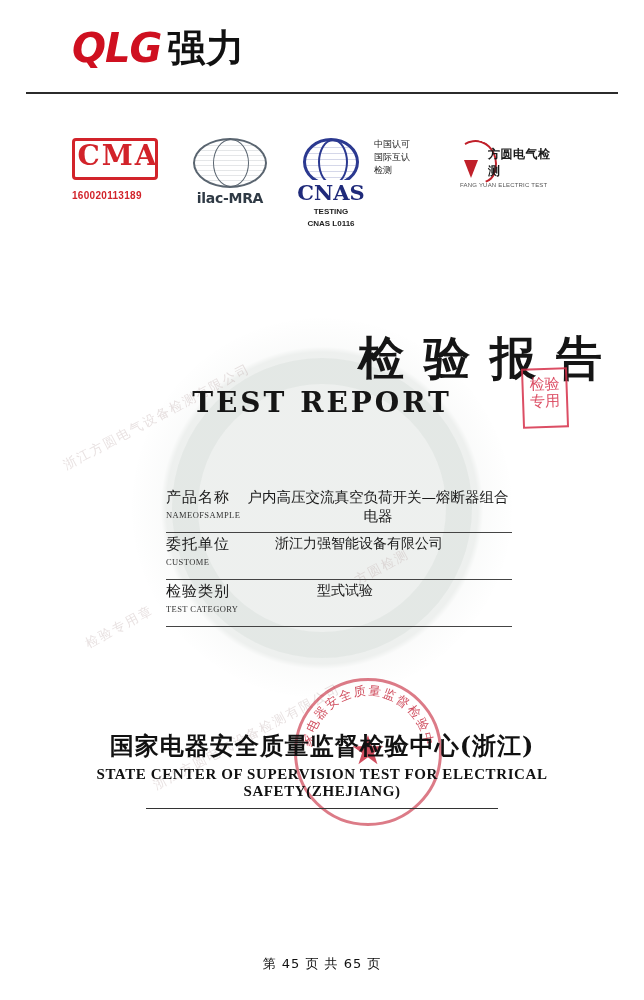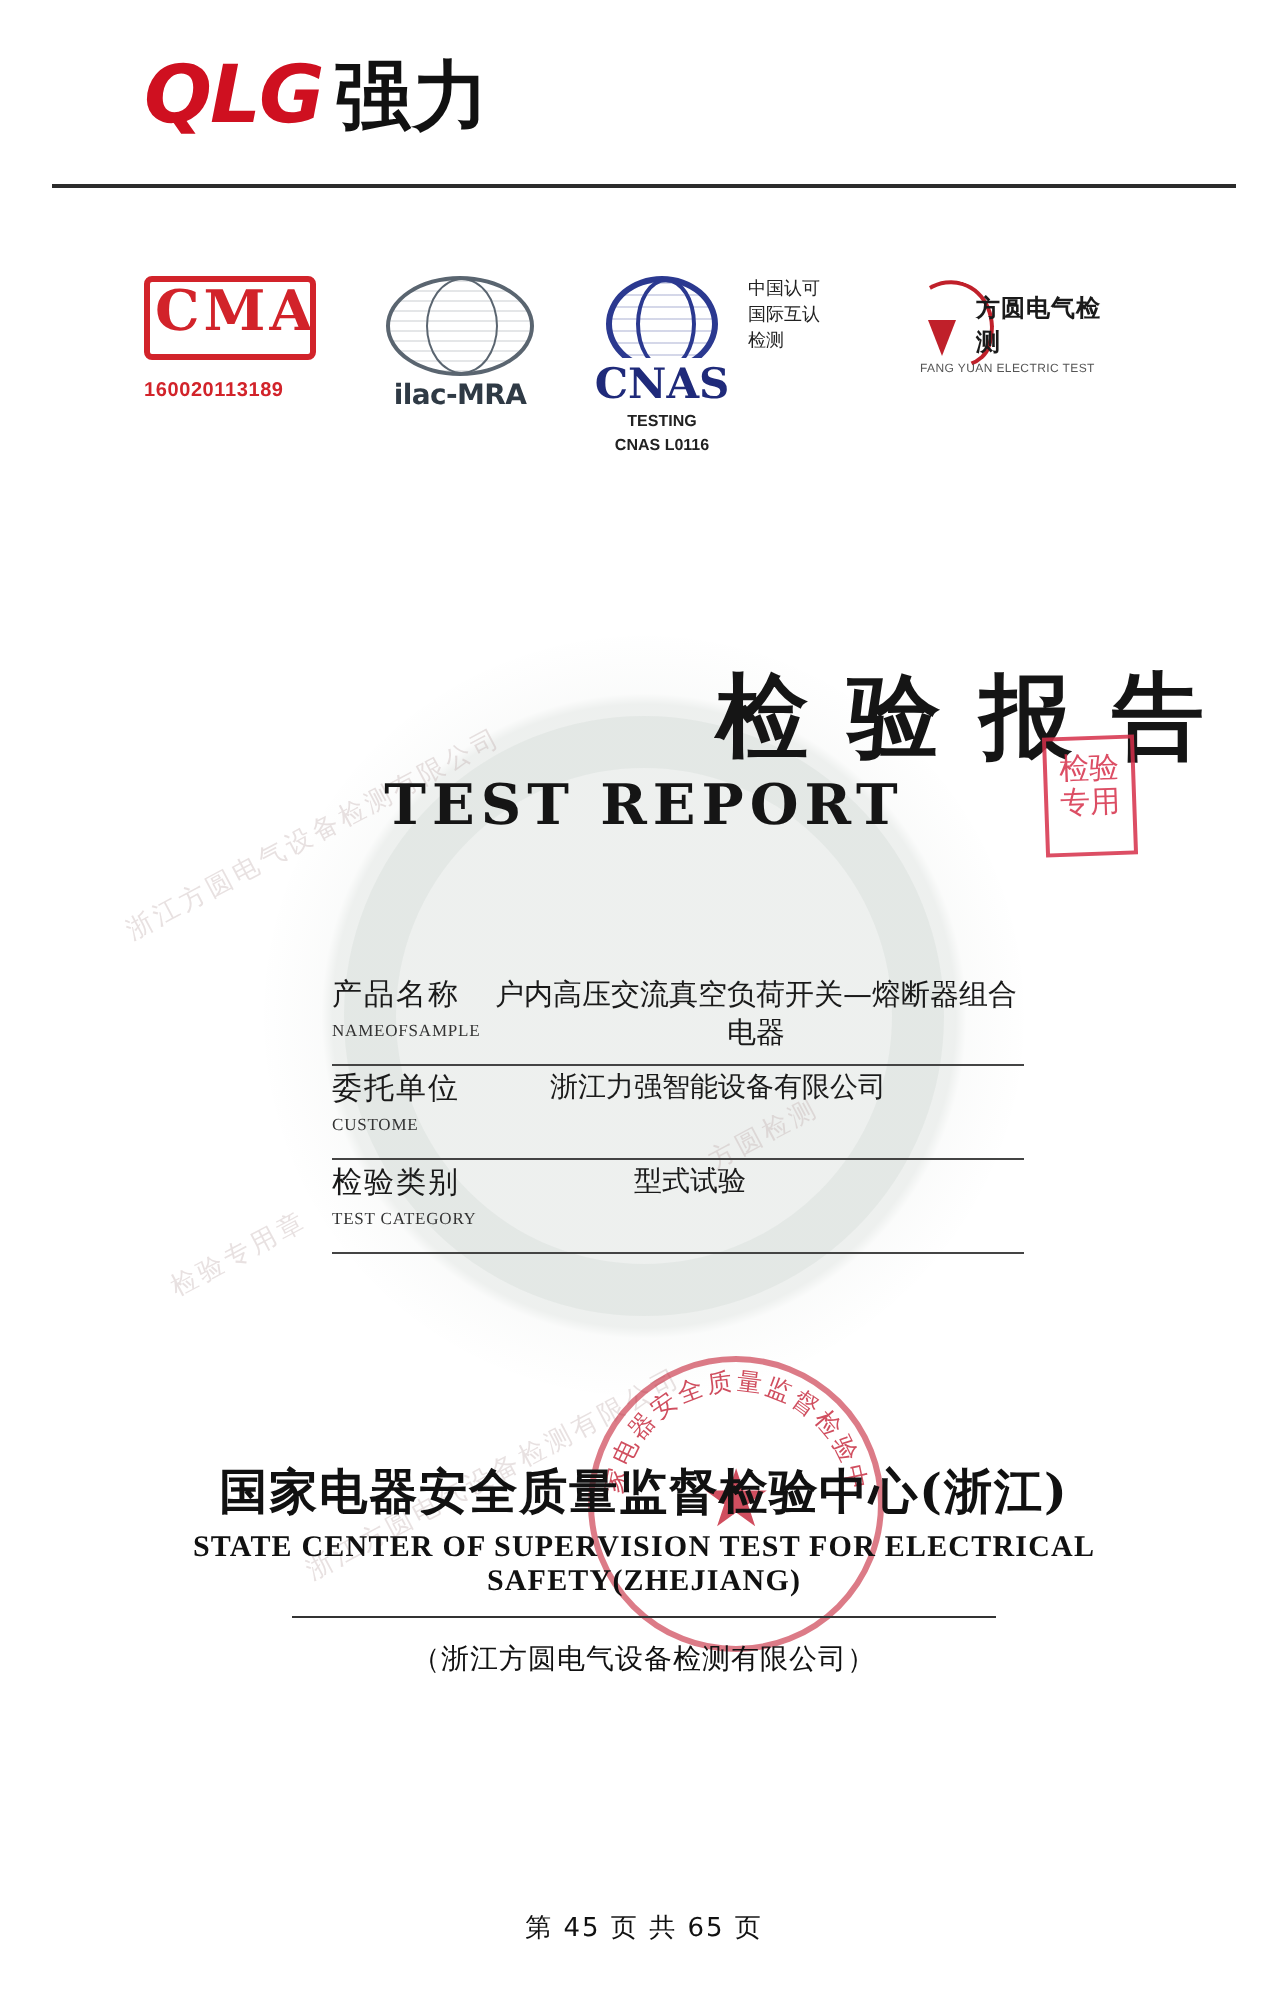--- a/index.html
+++ b/index.html
@@ -574,18 +574,17 @@
         <textPath href="#sealTop" startOffset="50%" text-anchor="middle">国家电器安全质量监督检验中心</textPath>
       </text>
     </svg>
     <div class="seal-star">★</div>
   </div>
 
   <div class="org">
     <div class="org-cn">国家电器安全质量监督检验中心(浙江)</div>
     <div class="org-en">STATE CENTER OF SUPERVISION TEST FOR ELECTRICAL SAFETY(ZHEJIANG)</div>
     <div class="org-rule"></div>
-    <div class="org-sub">（浙江方圆电气设备检测有限公司）</div>
   </div>
 
 </div>
 
 <div class="page-footer">第 45 页 共 65 页</div>
 
 </body></html>

